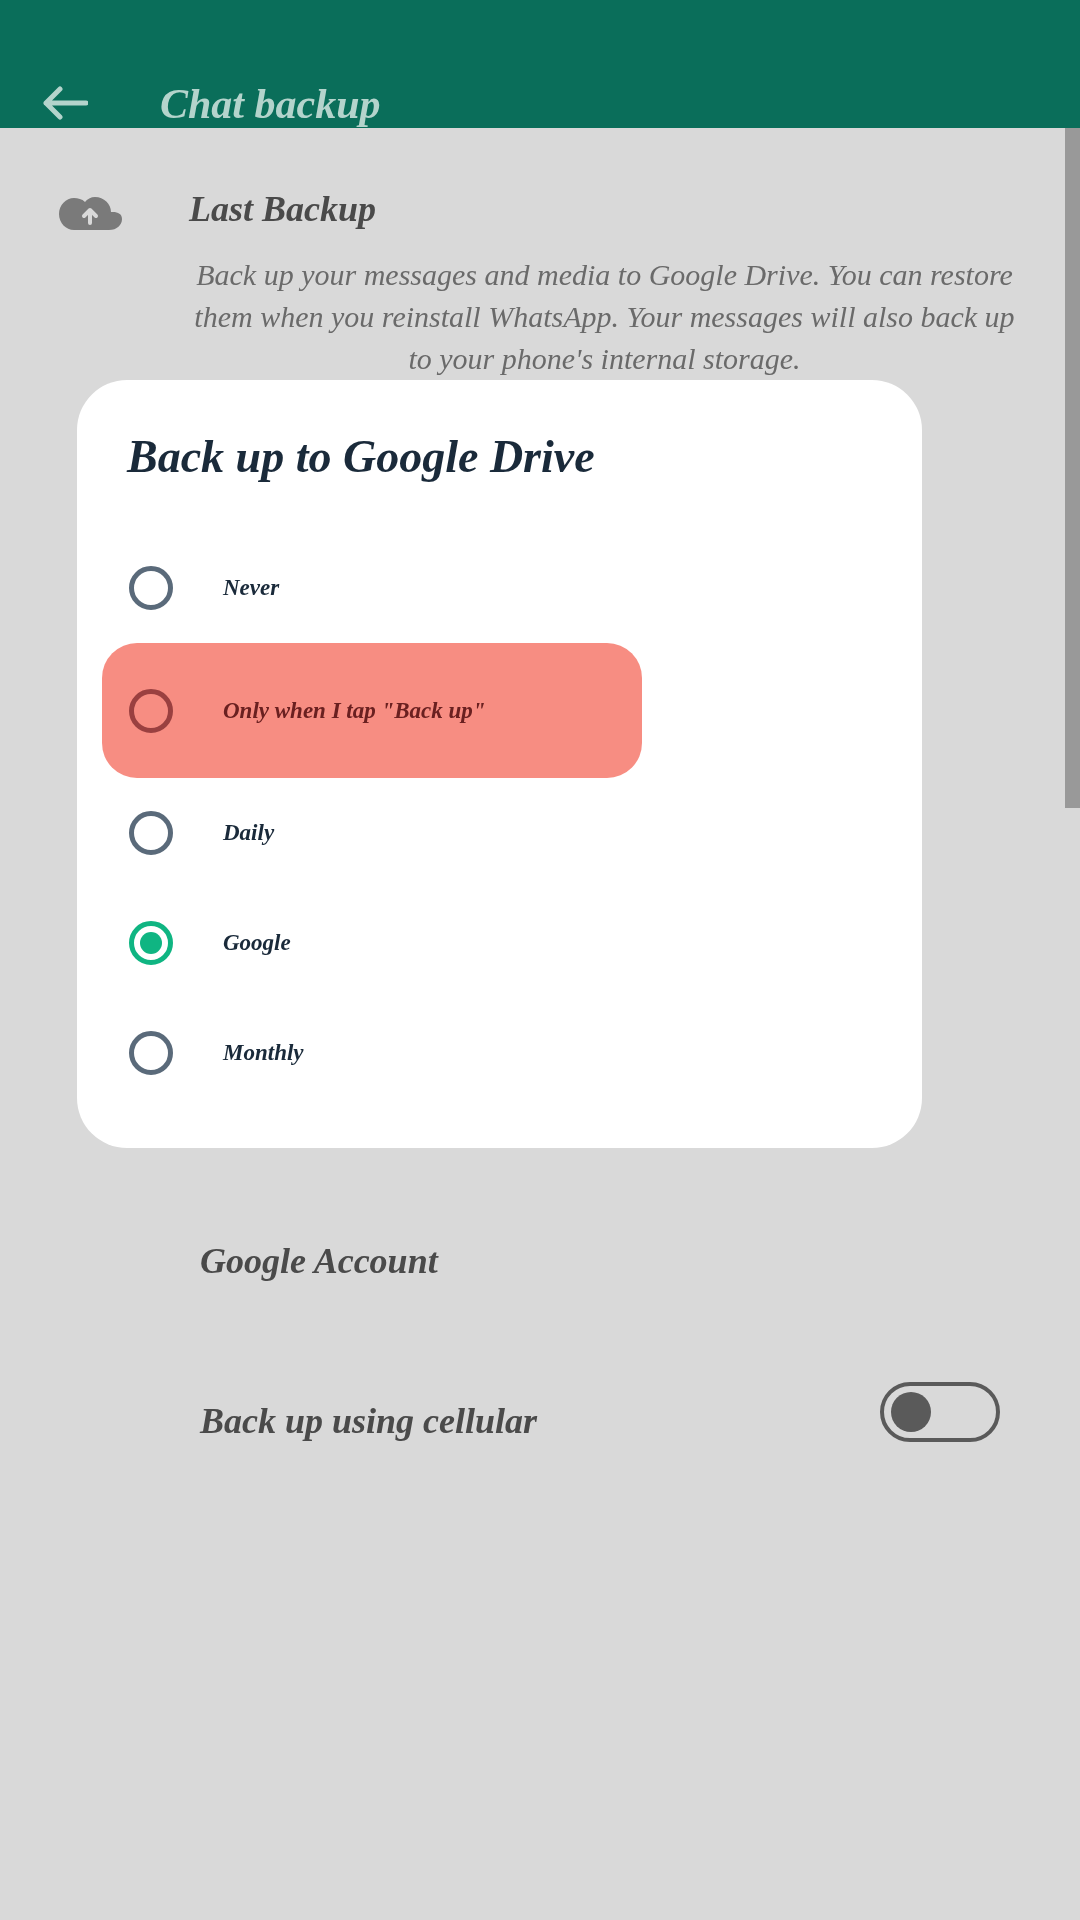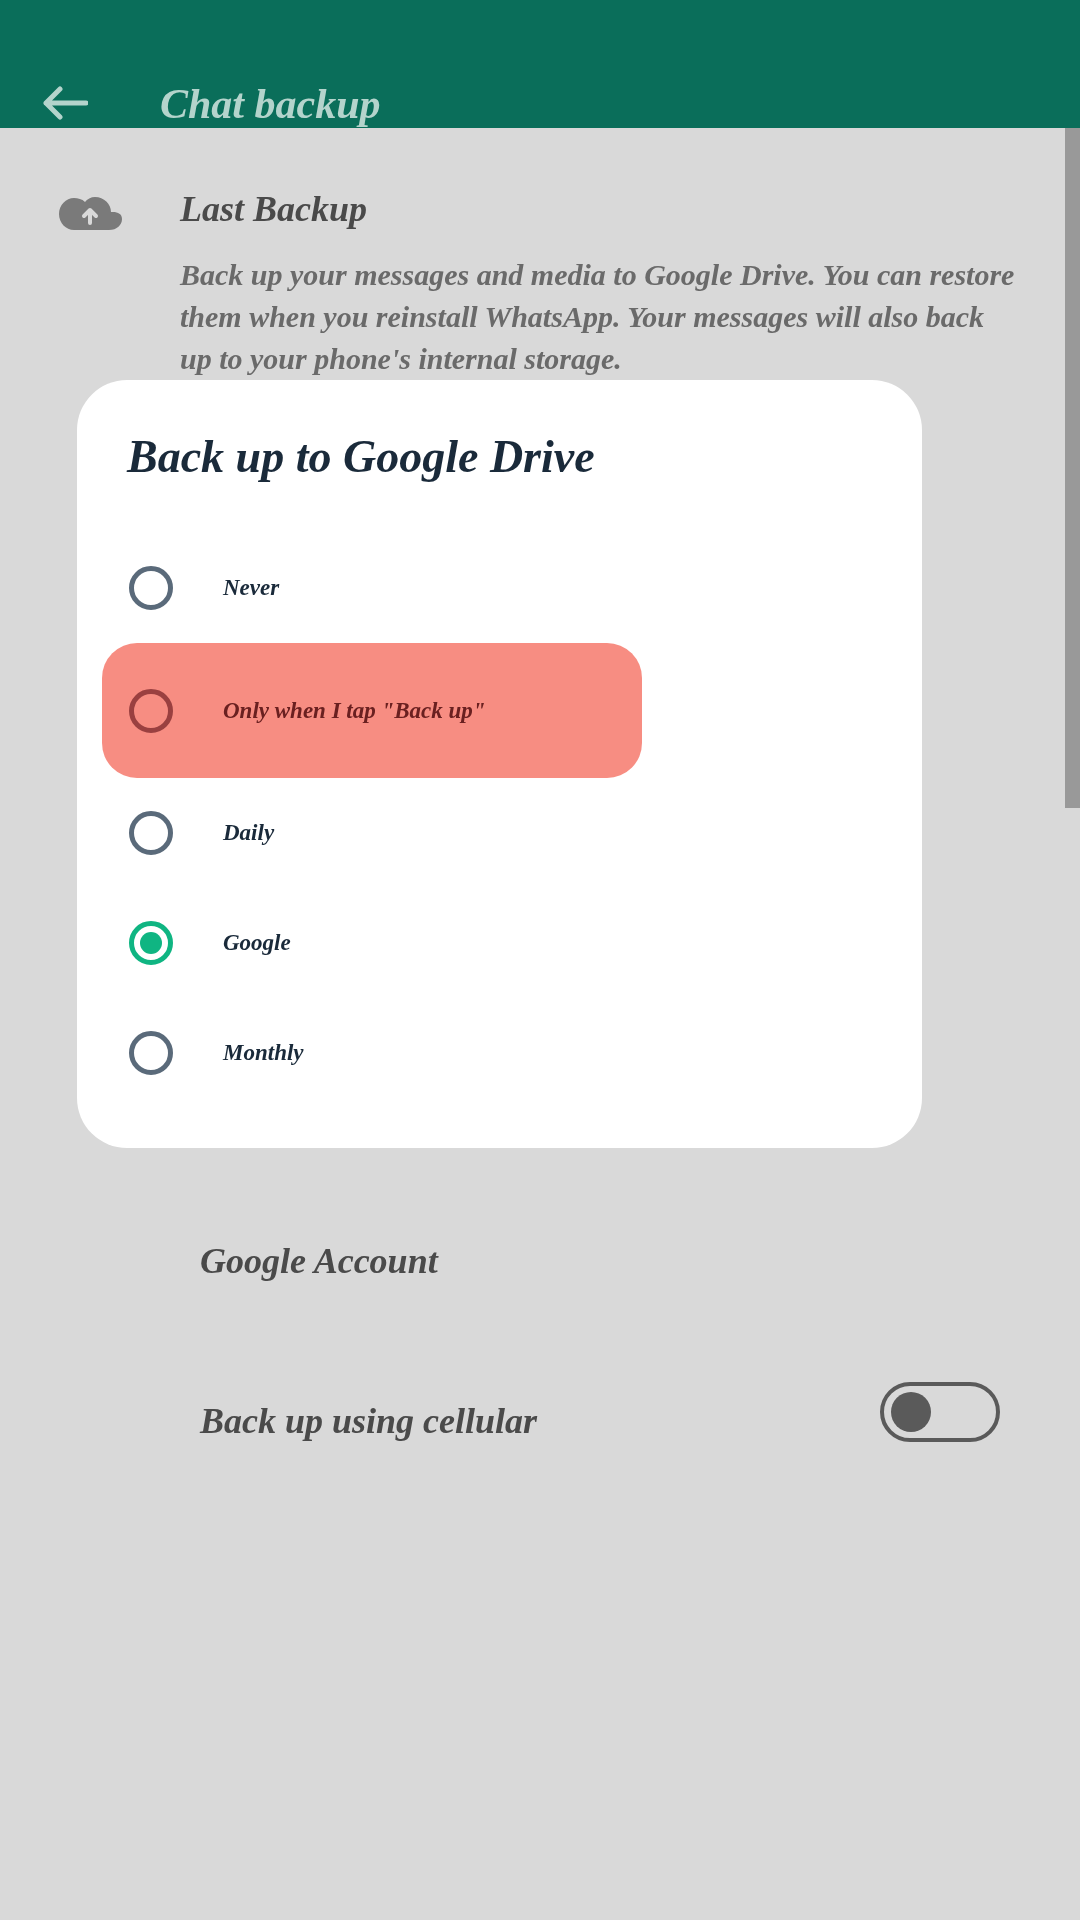--- a/index.html
+++ b/index.html
@@ -37,20 +37,21 @@
       font-size: 42px;
       font-weight: bold;
     }
     .content {
       padding: 40px 30px 0 30px;
     }
     .section {
       display: flex;
       align-items: flex-start;
       padding: 20px 0;
+      gap: 9px;
     }
     .section-icon {
       width: 80px;
       height: 70px;
       display: flex;
       align-items: center;
       justify-content: center;
       margin-right: 50px;
       margin-left: 20px;
       margin-top: -8px;
@@ -62,21 +63,22 @@
     .section-title {
       color: #4a4a4a;
       font-size: 36px;
       font-weight: bold;
       margin-bottom: 24px;
     }
     .section-desc {
       color: #6a6a6a;
       font-size: 30px;
       line-height: 1.4;
-      font-weight: bold;
+      font-weight: normal;
+      text-align: center;
     }
     .google-account {
       color: #4a4a4a;
       font-size: 36px;
       font-weight: bold;
       margin-left: 170px;
       margin-top: 840px;
     }
     .toggle-row {
       display: flex;

